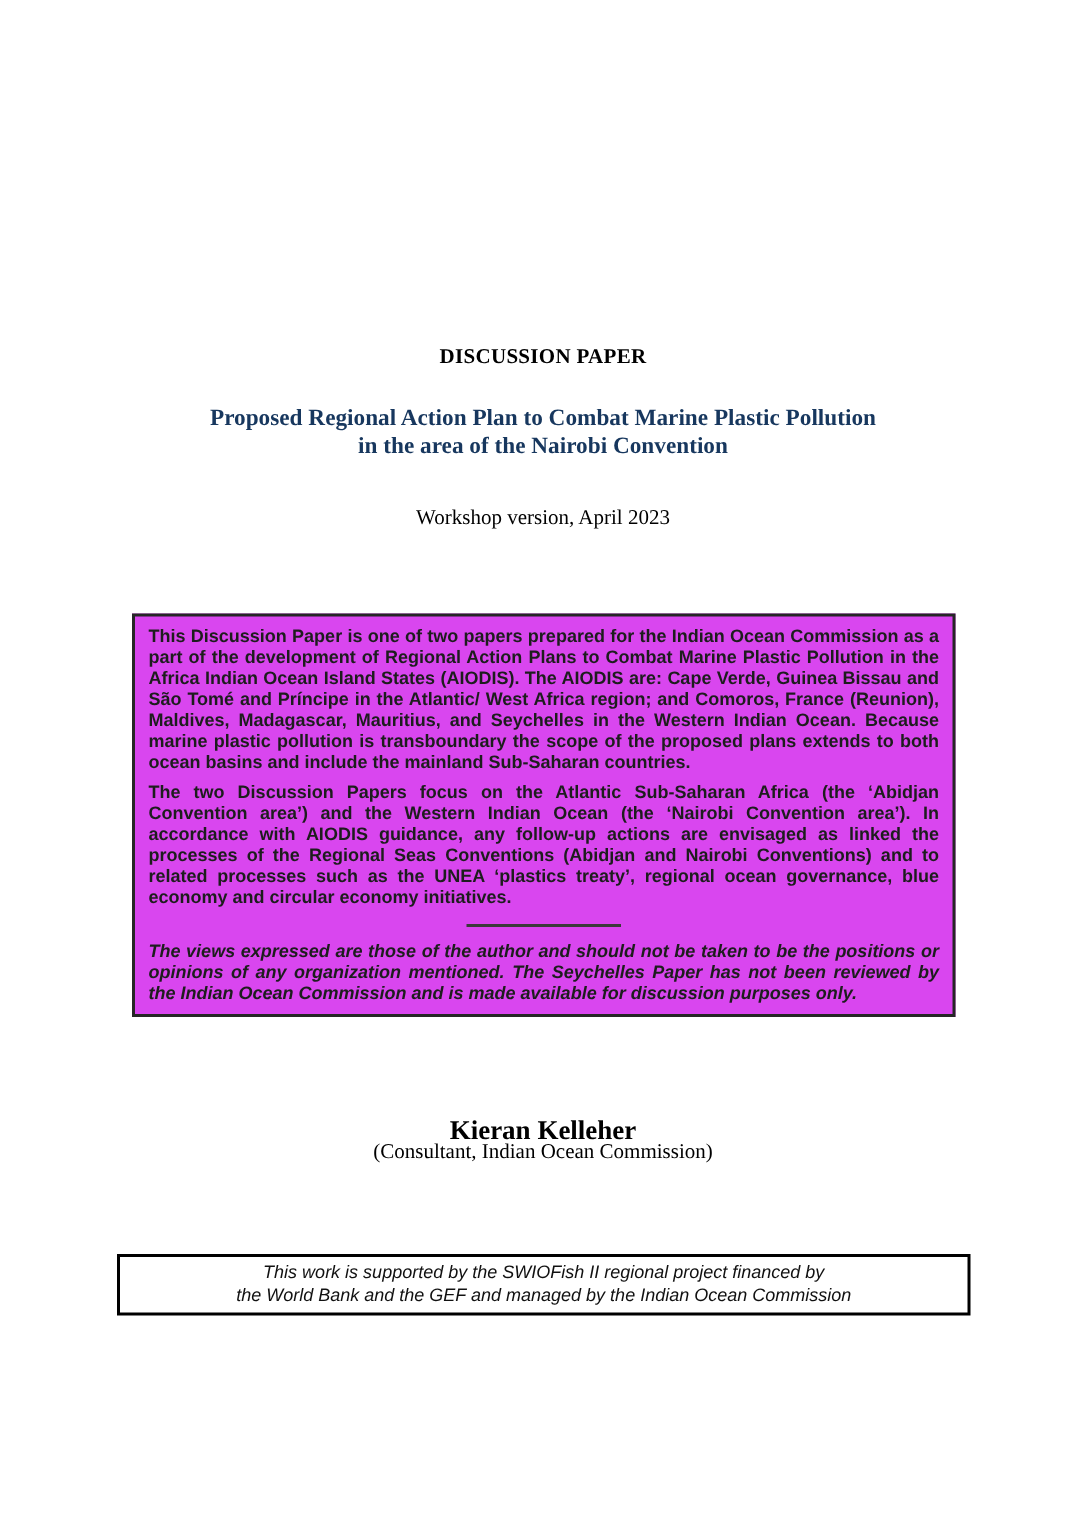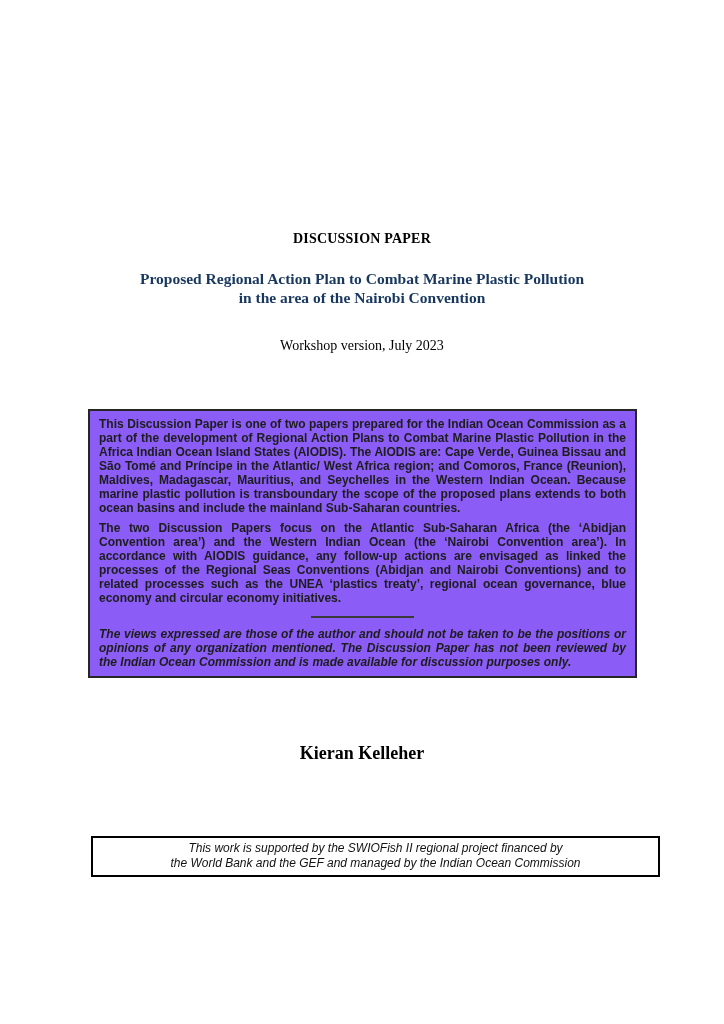--- a/index.html
+++ b/index.html
@@ -43,21 +43,21 @@
   .version-line {
     top: 338px;
     font-size: 14px;
   }
   .notice-box {
     position: absolute;
     top: 409px;
     left: 88px;
     width: 549px;
     box-sizing: border-box;
-    background: #8b5cf6;
+    background: #d946ef;
     border: 2px solid #262626;
     padding: 6px 9px 7px 9px;
     font-family: "Liberation Sans", sans-serif;
     font-size: 12px;
     font-weight: bold;
     color: #1D1D1D;
     line-height: 14px;
   }
   .notice-box p {
     margin: 0 0 6px 0;
@@ -85,21 +85,21 @@
     font-size: 18px;
     font-weight: bold;
   }
   .author-affiliation {
     top: 761px;
     font-size: 14px;
   }
   .footer-box {
     position: absolute;
     top: 836px;
-    left: 91px;
+    left: 78px;
     width: 569px;
     box-sizing: border-box;
     border: 2px solid #000000;
     padding: 3px 6px 4px 6px;
     font-family: "Liberation Sans", sans-serif;
     font-size: 12px;
     font-style: italic;
     color: #111111;
     line-height: 15px;
     text-align: center;
@@ -109,29 +109,30 @@
 </head>
 <body>
 
 <div class="page">
 
   <div class="centered main-title">Proposed Regional Action Plan to Combat Marine Plastic Pollution
 in the area of the Nairobi Convention</div>
 
   <div class="centered kicker">DISCUSSION PAPER</div>
 
-  <div class="centered version-line">Workshop version, July 2023</div>
+  <div class="centered version-line">Workshop version, April 2023</div>
 
   <div class="notice-box">
     <p>This Discussion Paper is one of two papers prepared for the Indian Ocean Commission as a part of the development of Regional Action Plans to Combat Marine Plastic Pollution in the Africa Indian Ocean Island States (AIODIS).  The AIODIS are: Cape Verde, Guinea Bissau and São Tomé and Príncipe in the Atlantic/ West Africa region; and Comoros, France (Reunion), Maldives, Madagascar, Mauritius, and Seychelles in the Western Indian Ocean. Because marine plastic pollution is transboundary the scope of the proposed plans extends to both ocean basins and include the mainland Sub-Saharan countries.</p>
     <p>The two Discussion Papers focus on the Atlantic Sub-Saharan Africa (the ‘Abidjan Convention area’) and the Western Indian Ocean (the ‘Nairobi Convention area’). In accordance with AIODIS guidance, any follow-up actions are envisaged as linked the processes of the Regional Seas Conventions (Abidjan and Nairobi Conventions) and to related processes such as the UNEA ‘plastics treaty’, regional ocean governance, blue economy and circular economy initiatives.</p>
     <hr class="separator-line">
-    <p class="disclaimer">The views expressed are those of the author and should not be taken to be the positions or opinions of any organization mentioned.  The Discussion Paper has not been reviewed by the Indian Ocean Commission and is made available for discussion purposes only.</p>
+    <p class="disclaimer">The views expressed are those of the author and should not be taken to be the positions or opinions of any organization mentioned.  The Seychelles Paper has not been reviewed by the Indian Ocean Commission and is made available for discussion purposes only.</p>
   </div>
 
 
   <div class="centered author-name">Kieran Kelleher</div>
 
+  <div class="centered author-affiliation">(Consultant, Indian Ocean Commission)</div>
 
   <div class="footer-box">This work is supported by the SWIOFish II regional project financed by
 the World Bank and the GEF and managed by the Indian Ocean Commission</div>
 
 </div>
 
 </body></html>

